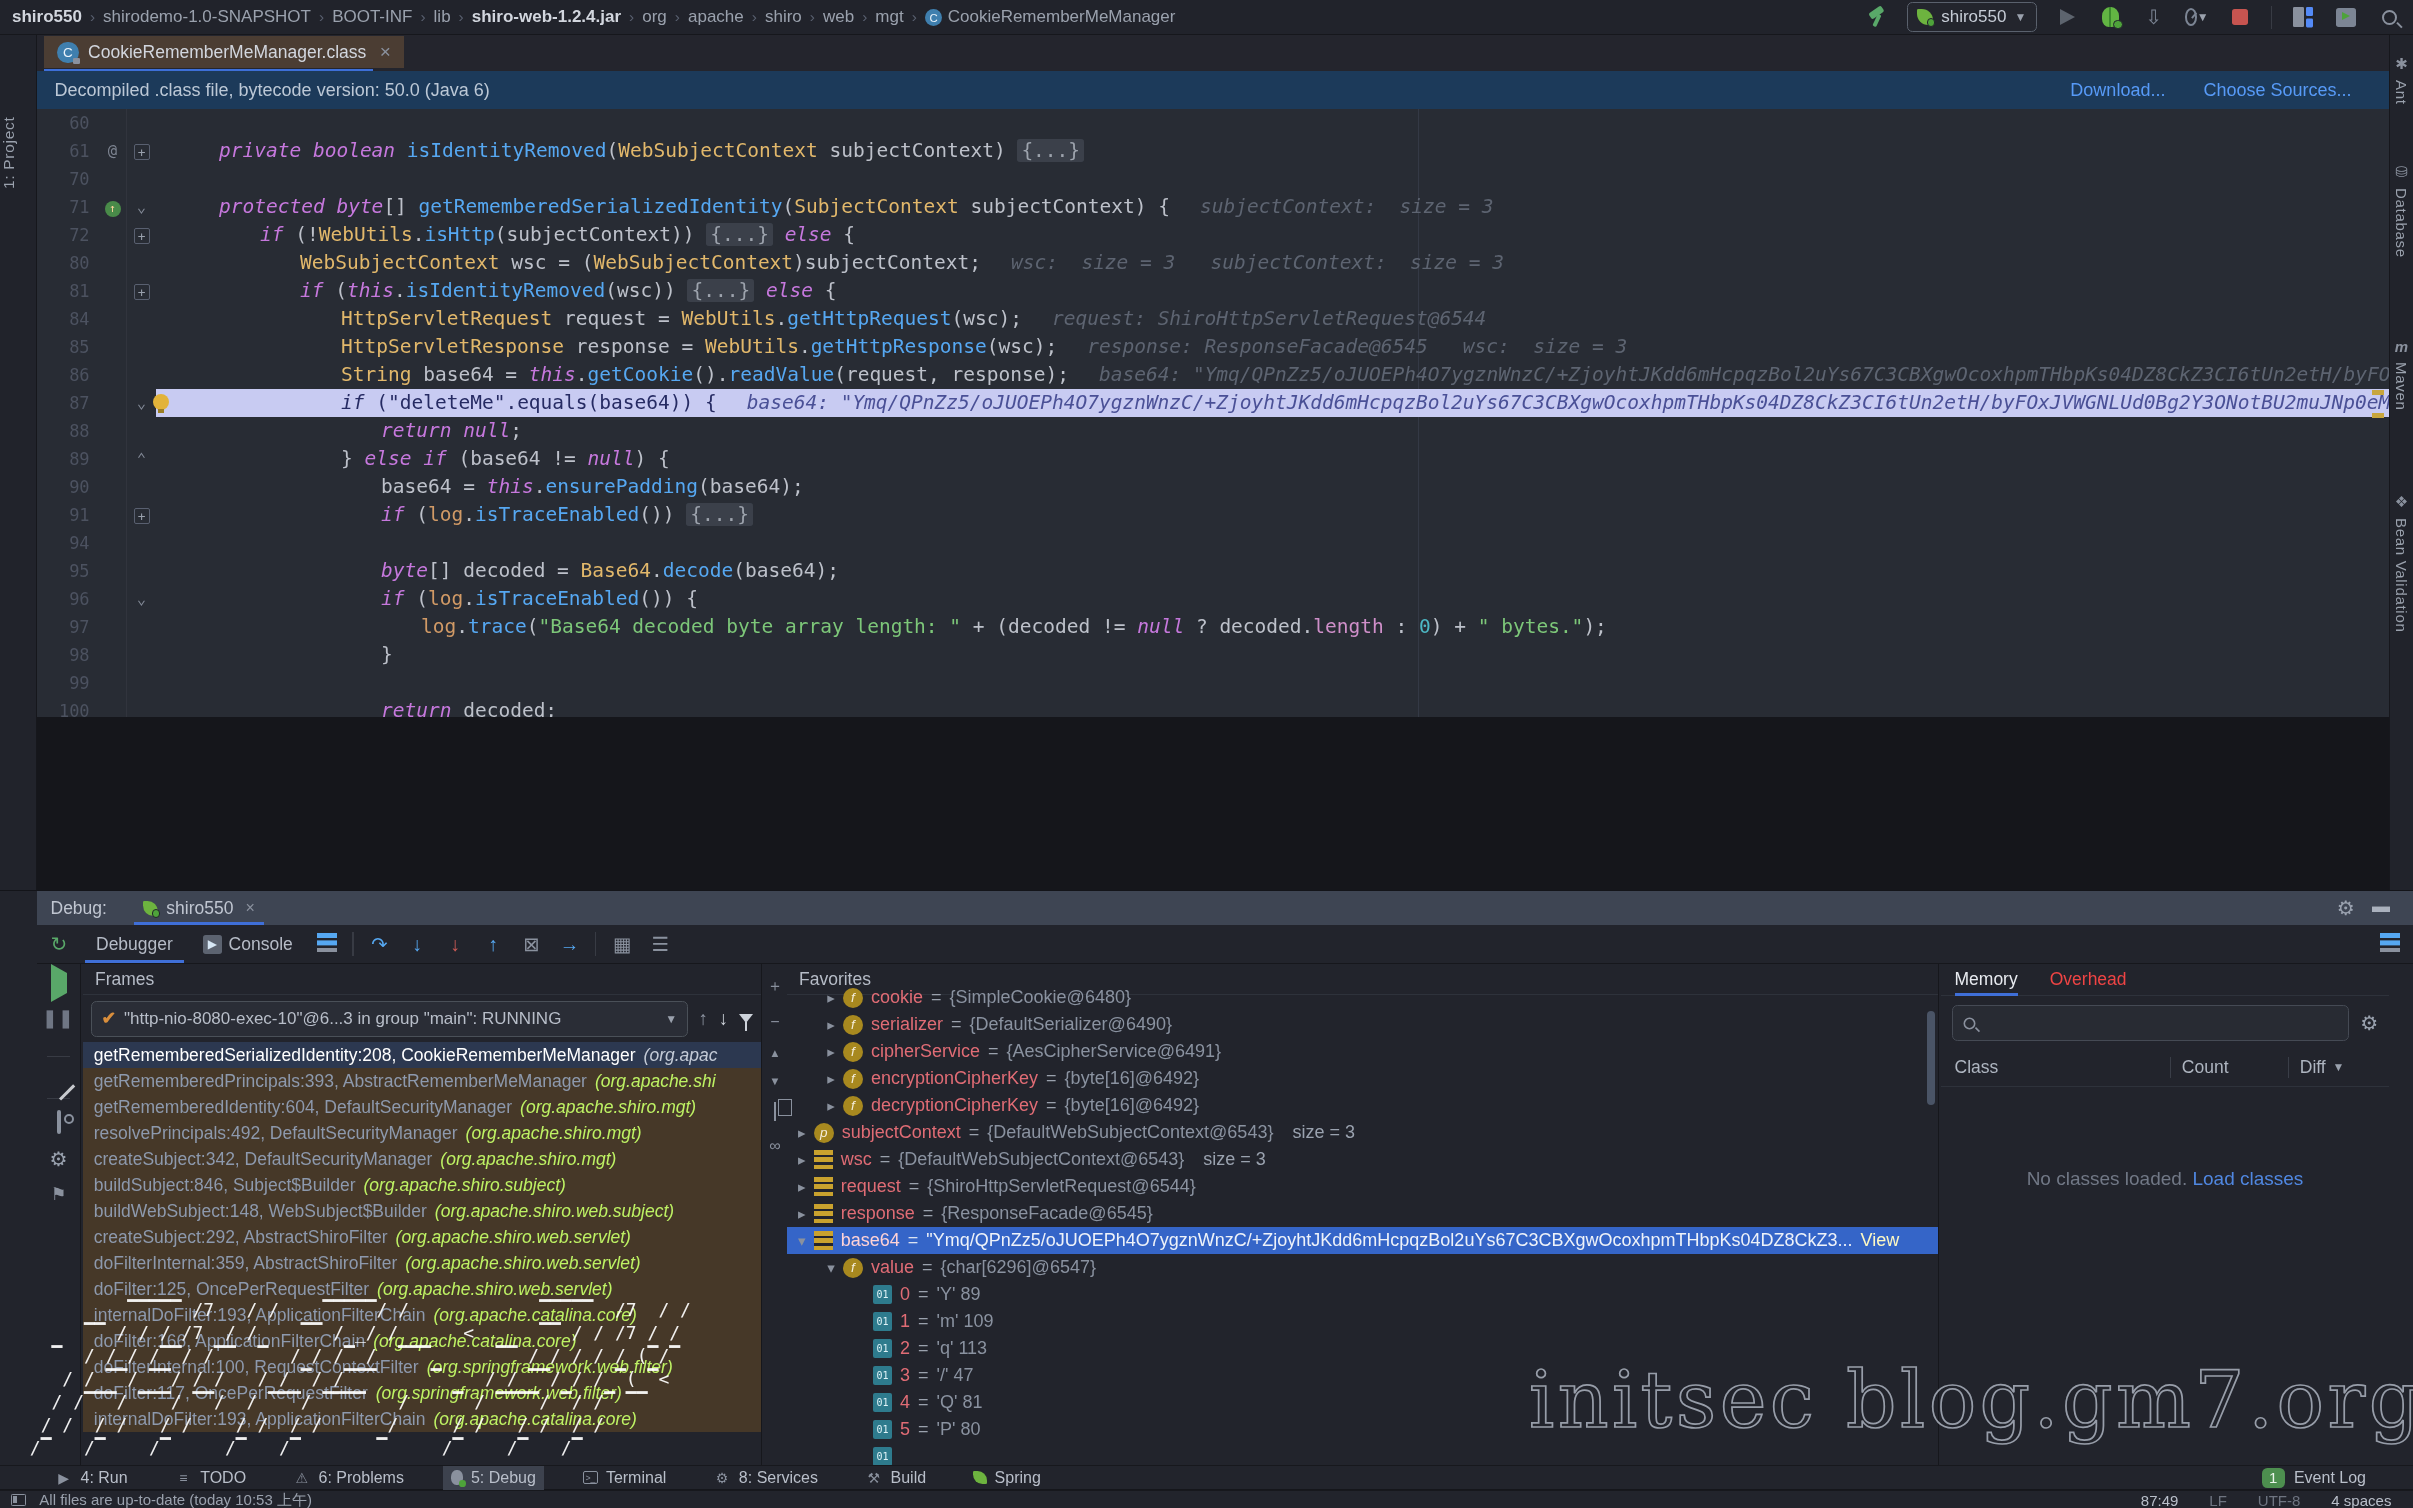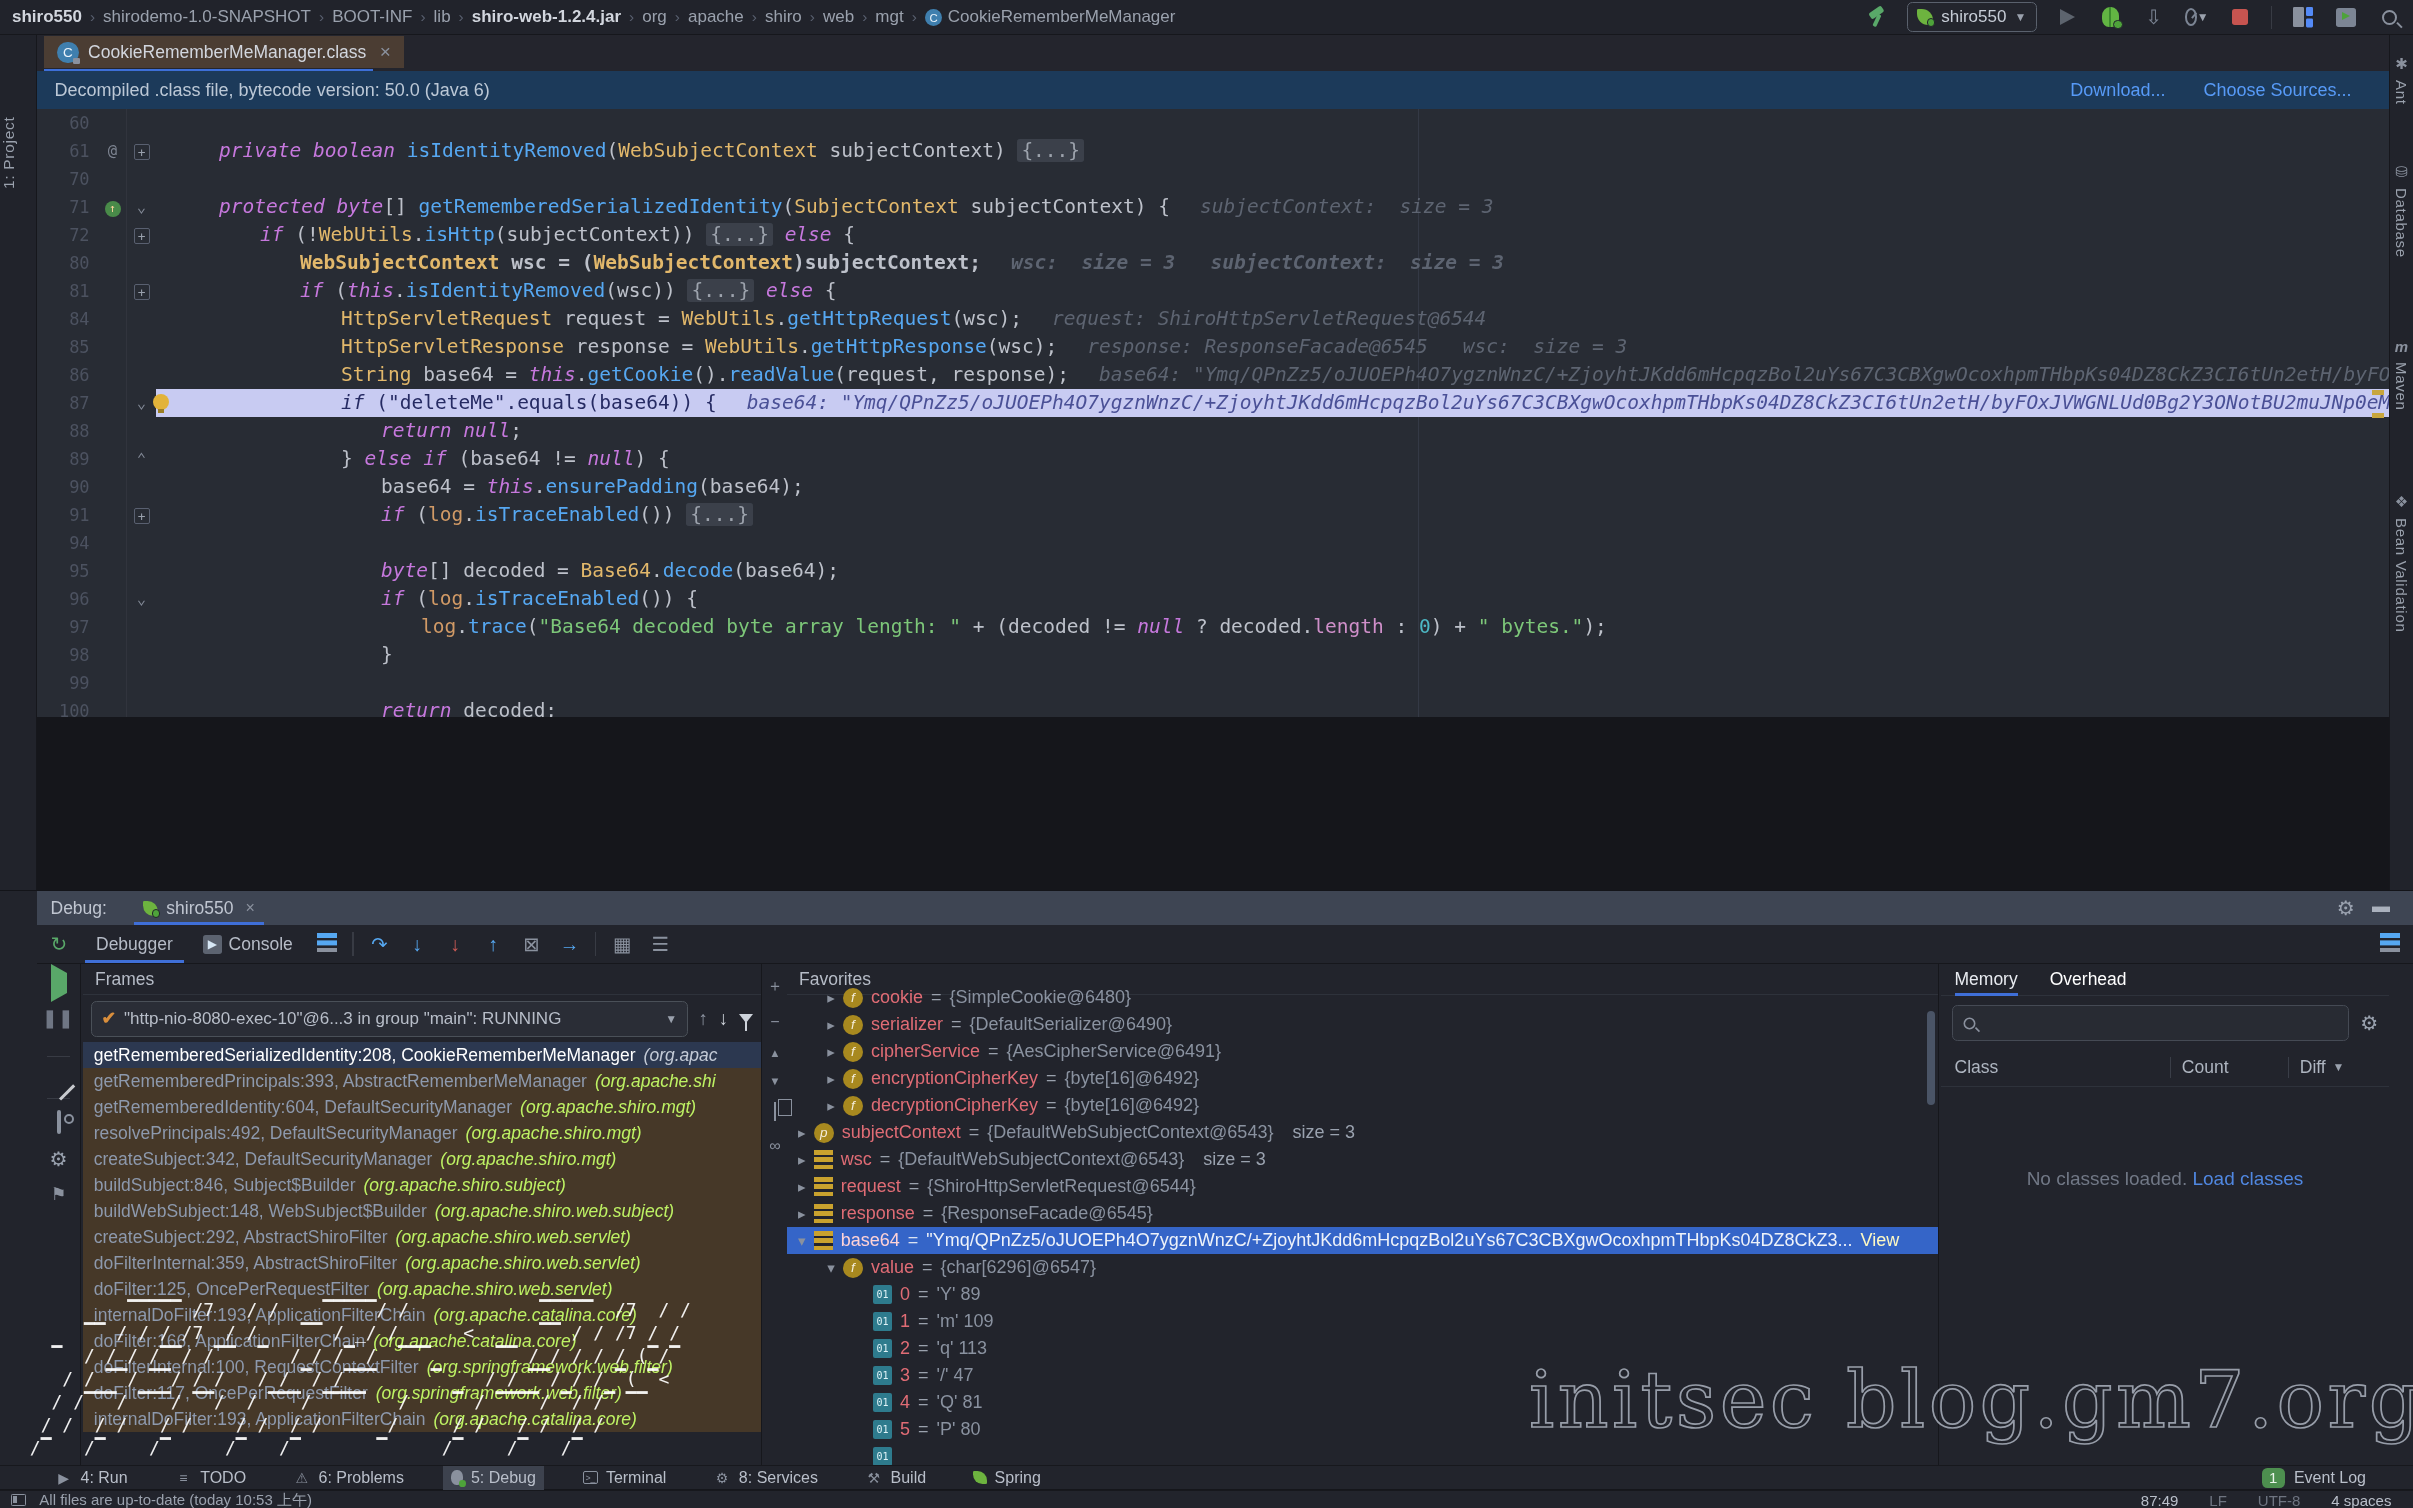--- a/index.html
+++ b/index.html
@@ -165,21 +165,21 @@
 .vsize{color:#9aa2af;margin-left:19px}
 .vrow.sel{background:#3565c8}
 .vrow.sel .vname{color:#ffd3d6}
 .vrow.sel .veq{color:#dbe3f2}
 .vrow.sel .vval{color:#eef2f9}
 .vlink{color:#fef9c3;margin-left:8px}
 #vars-scroll{position:absolute;right:2.7px;top:47px;width:8px;height:94px;background:#4a5466;border-radius:4px}
 
 #memory{position:absolute;left:1941px;top:73px;right:24px;bottom:0;overflow:hidden}
 #mem-tabs{height:32px;display:flex;align-items:center;padding:0 13.5px;gap:32px;font-size:17.5px;border-bottom:1.3px solid #2e323b}
-.mtab{height:100%;display:flex;align-items:center;position:relative;color:#ffffff}
+.mtab{height:100%;display:flex;align-items:center;position:relative;color:#ef4444}
 .mtab.active{color:#e8ebf0}
 .mtab.active::after{content:"";position:absolute;left:0;right:0;bottom:-1.3px;height:3.4px;background:#3f6fd8}
 #mem-search-row{display:flex;align-items:center;padding:9.4px 10.8px 0 10.8px;gap:10.8px}
 #mem-search{flex:1;height:36px;border:1.3px solid #454a54;border-radius:5.4px;background:#282b33;display:flex;align-items:center;padding:0 9.4px;gap:6.7px}
 .gear{color:#9aa2af;font-size:20px}
 #mem-cols{display:flex;align-items:center;height:39px;font-size:17.5px;color:#aeb5c0;border-bottom:1.3px solid #2e323b;margin-top:6.7px}
 #mem-cols .c1{flex:1;padding-left:13.5px}
 #mem-cols .c2{width:118px;border-left:1.3px solid #3a3e48;padding-left:10.8px}
 #mem-cols .c3{width:101px;border-left:1.3px solid #3a3e48;padding-left:10.8px;display:flex;align-items:center;gap:6.7px}
 #mem-empty{margin-top:81px;text-align:center;font-size:19px;color:#717886}
@@ -348,21 +348,21 @@
       <div class="crow">
         <span class="gnum">72</span>
         <span class="gann"></span>
         <span class="gfold"><span class="fbox">+</span></span>
         <span class="cwrap" style="padding-left: 104px;"><span class="tk k">if</span><span class="tk d"> (!</span><span class="tk t">WebUtils</span><span class="tk d">.</span><span class="tk m">isHttp</span><span class="tk d">(subjectContext)) </span><span class="tk F">{...}</span><span class="tk d"> </span><span class="tk k">else</span><span class="tk d"> {</span></span>
       </div>
       <div class="crow">
         <span class="gnum">80</span>
         <span class="gann"></span>
         <span class="gfold"></span>
-        <span class="cwrap" style="padding-left: 144px; font-weight: bold;"><span class="tk t">WebSubjectContext</span><span class="tk d"> wsc = (</span><span class="tk t">WebSubjectContext</span><span class="tk d">)subjectContext;</span><span class="hint">wsc:  size = 3   subjectContext:  size = 3</span></span>
+        <span class="cwrap" style="padding-left: 144px;"><span class="tk t">WebSubjectContext</span><span class="tk d"> wsc = (</span><span class="tk t">WebSubjectContext</span><span class="tk d">)subjectContext;</span><span class="hint">wsc:  size = 3   subjectContext:  size = 3</span></span>
       </div>
       <div class="crow">
         <span class="gnum">81</span>
         <span class="gann"></span>
         <span class="gfold"><span class="fbox">+</span></span>
         <span class="cwrap" style="padding-left: 144px;"><span class="tk k">if</span><span class="tk d"> (</span><span class="tk k">this</span><span class="tk d">.</span><span class="tk m">isIdentityRemoved</span><span class="tk d">(wsc)) </span><span class="tk F">{...}</span><span class="tk d"> </span><span class="tk k">else</span><span class="tk d"> {</span></span>
       </div>
       <div class="crow">
         <span class="gnum">84</span>
         <span class="gann"></span>

